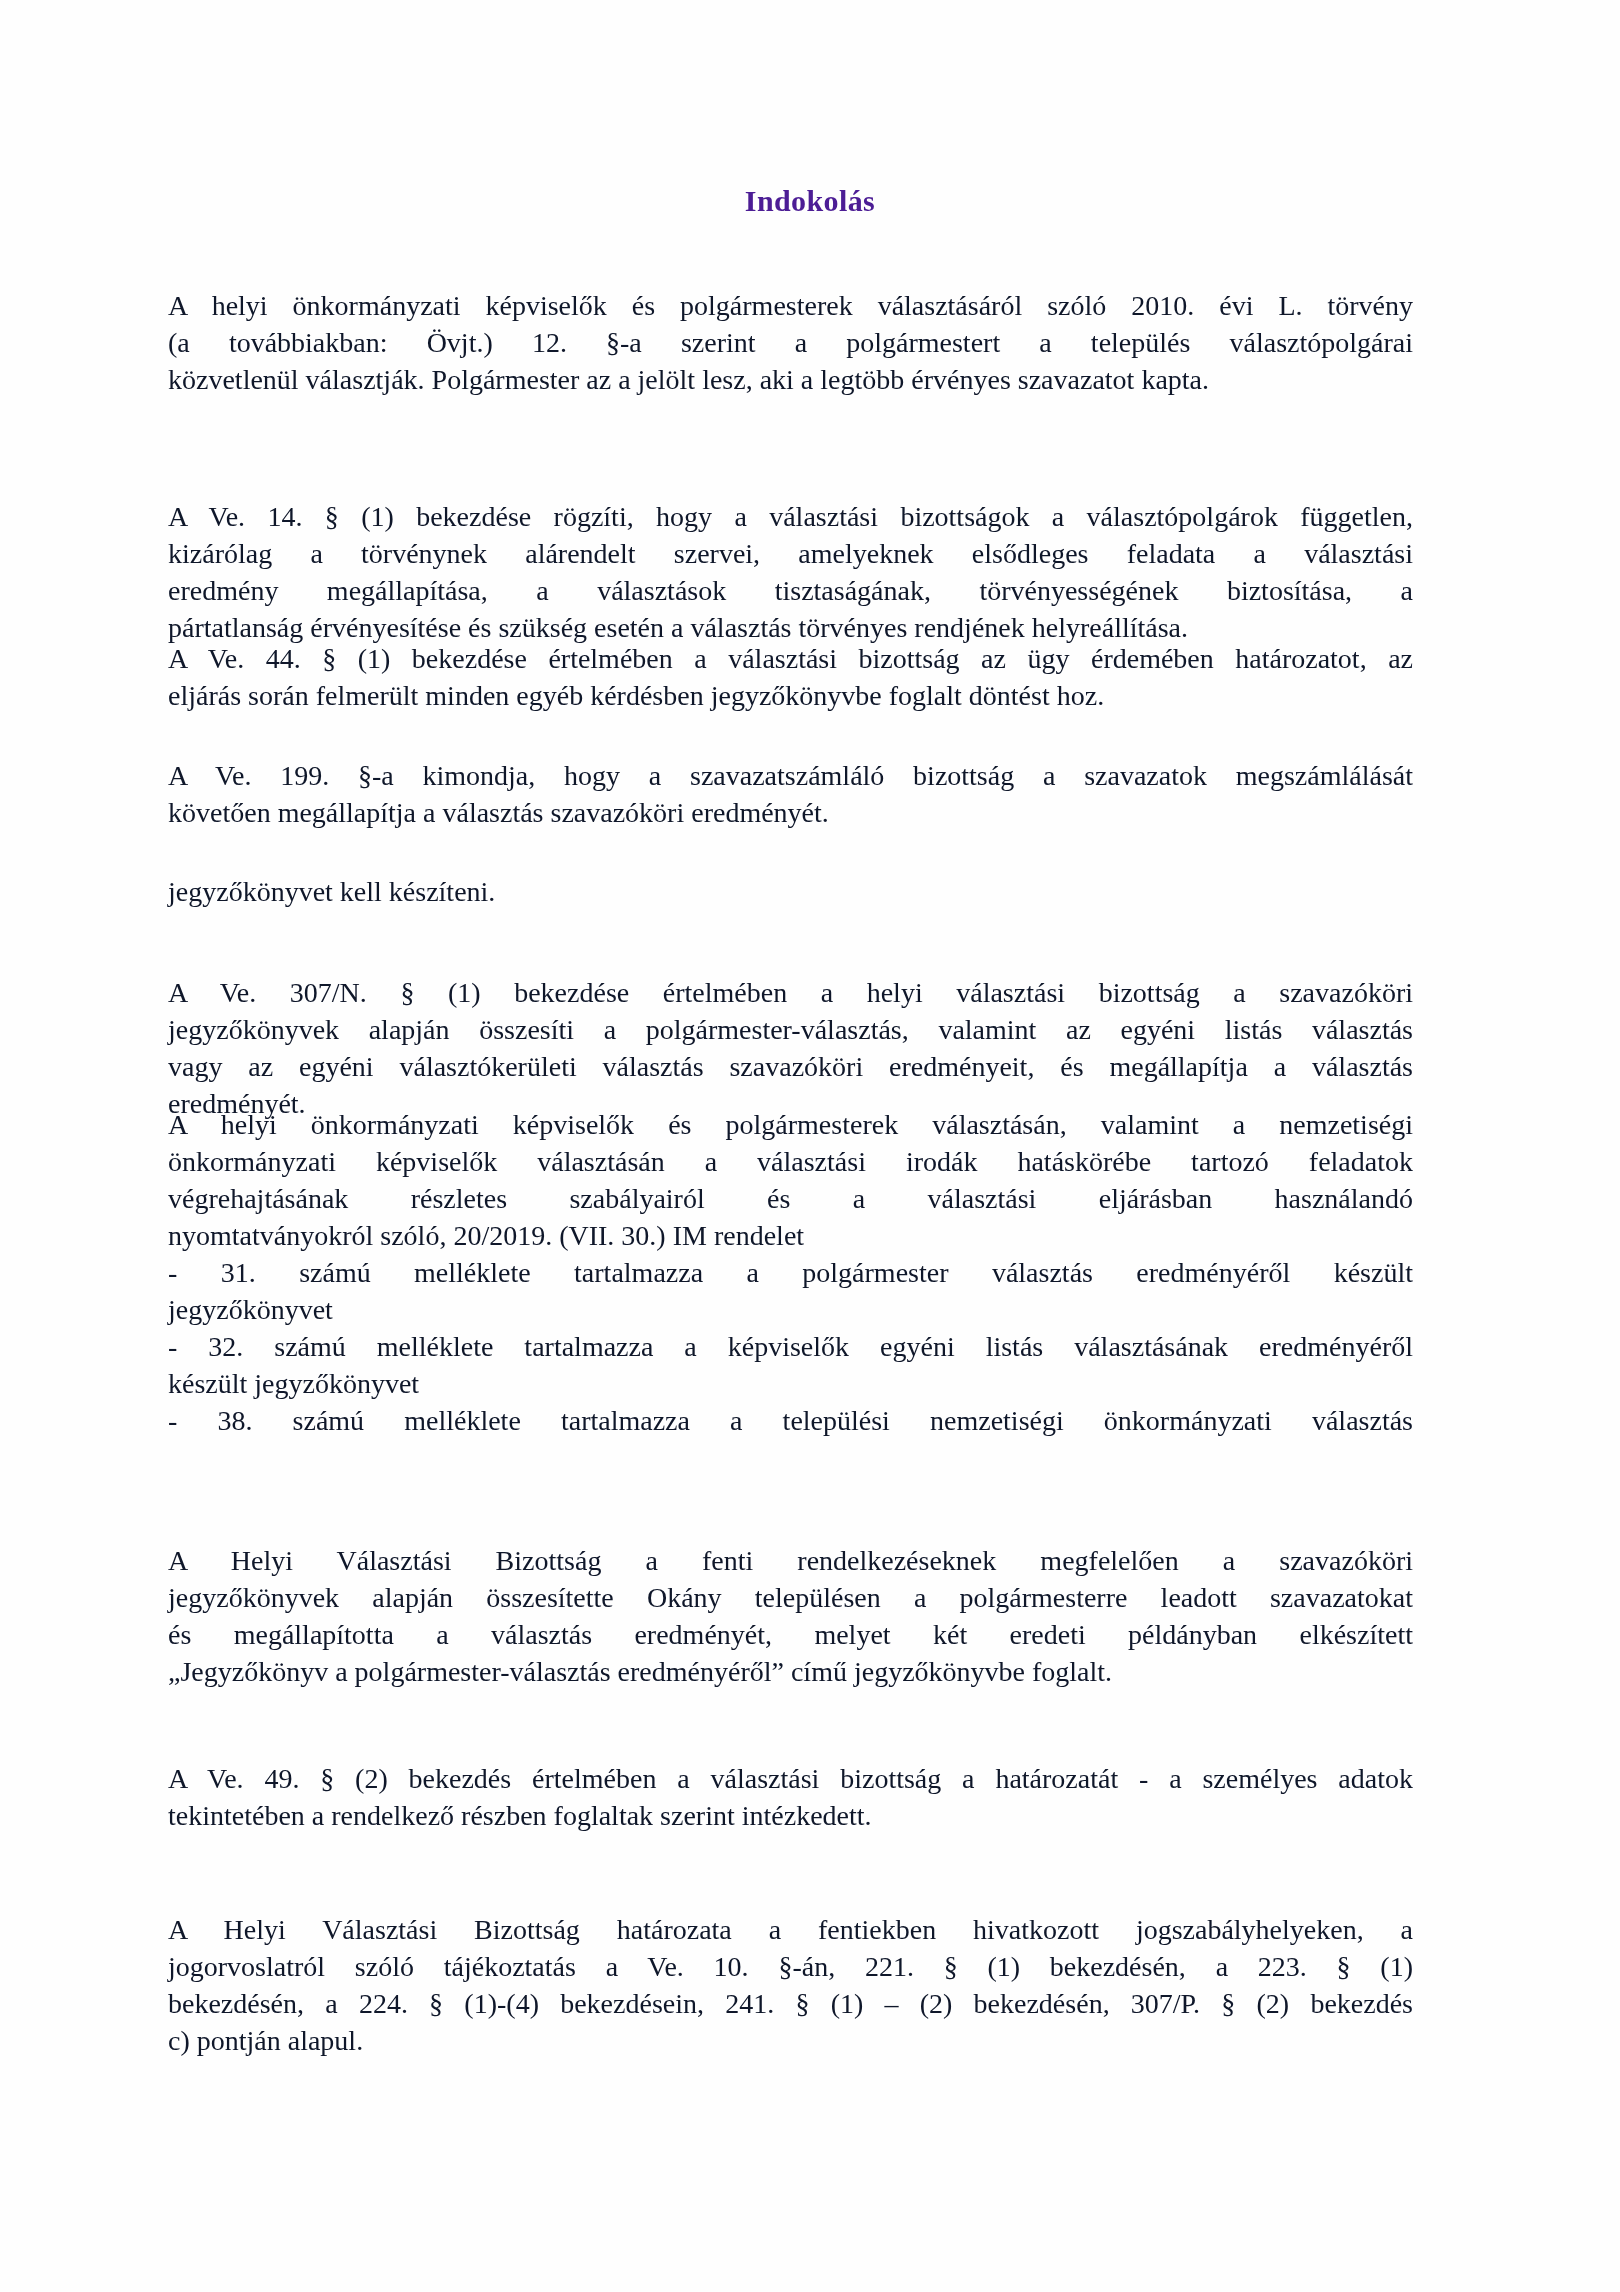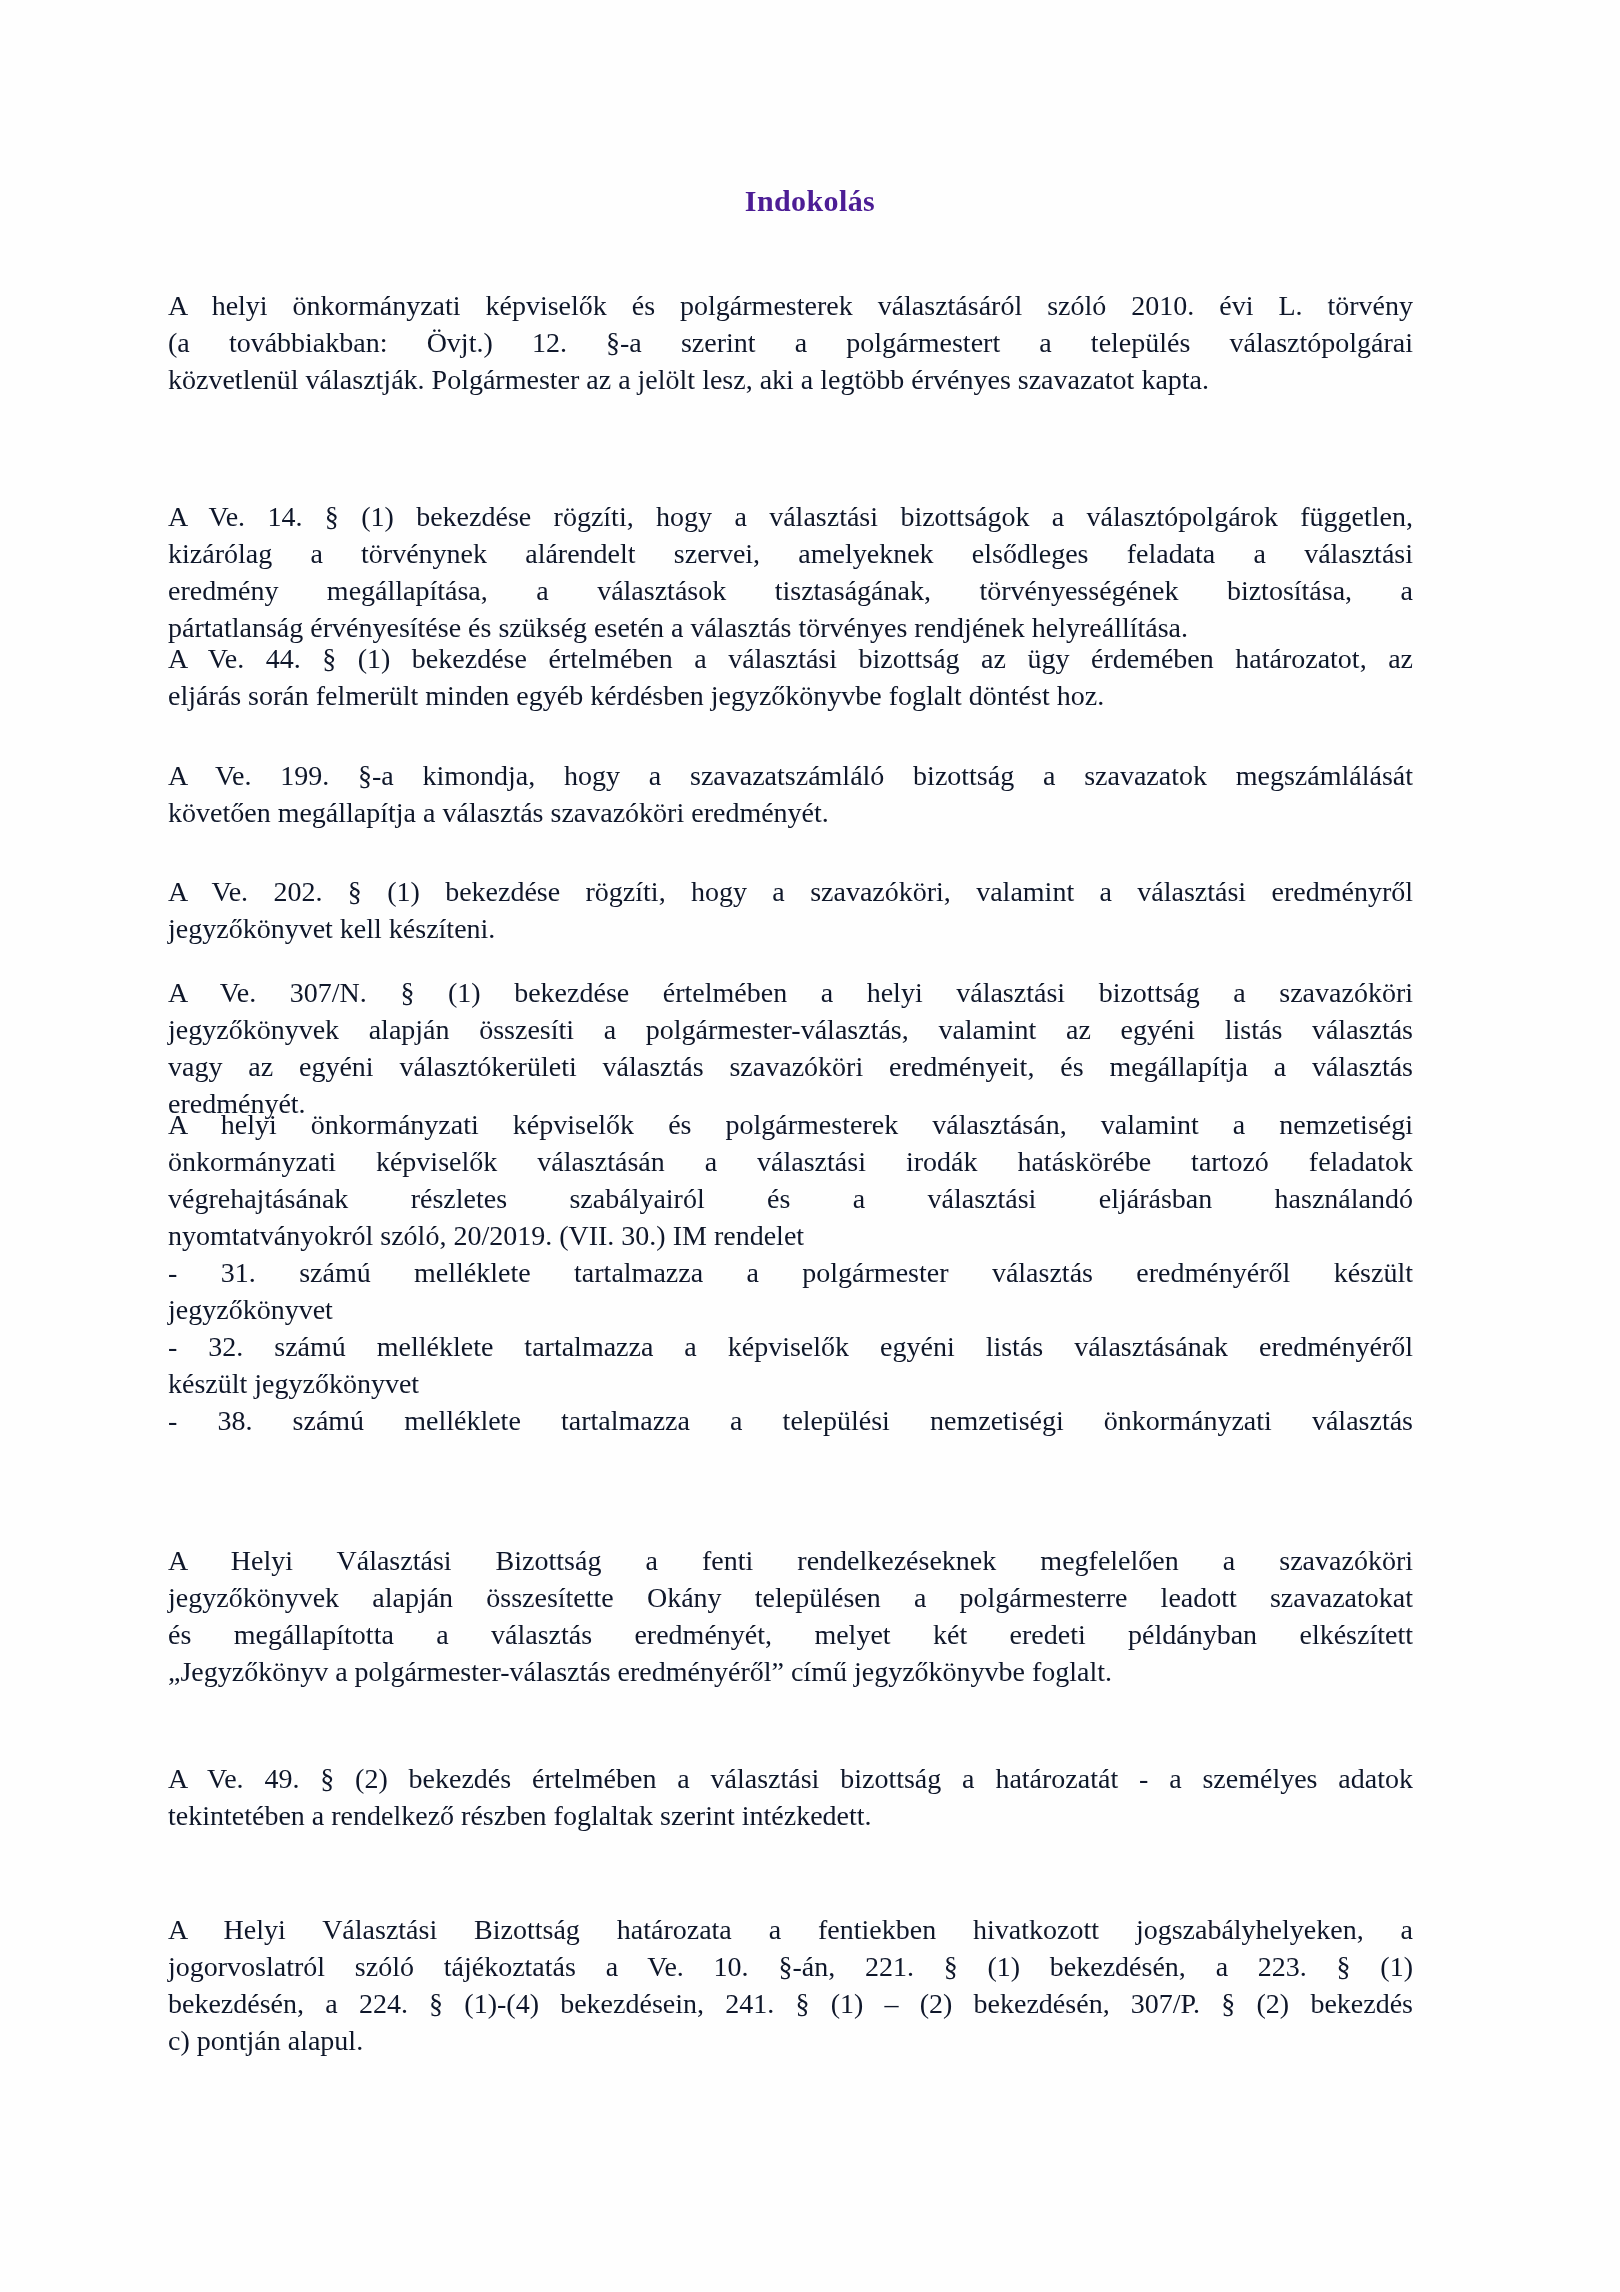--- a/index.html
+++ b/index.html
@@ -43,21 +43,20 @@
     <span class="justify-line">A Ve. 44. § (1) bekezdése értelmében a választási bizottság az ügy érdemében határozatot, az</span>
     <span class="left-line">eljárás során felmerült minden egyéb kérdésben jegyzőkönyvbe foglalt döntést hoz.</span>
   </div>
 
   <div class="para" style="top:757px;">
     <span class="justify-line">A Ve. 199. §-a kimondja, hogy a szavazatszámláló bizottság a szavazatok megszámlálását</span>
     <span class="left-line">követően megállapítja a választás szavazóköri eredményét.</span>
   </div>
 
   <div class="para" style="top:873px;">
-    <span class="justify-line">A Ve. 202. § (1) bekezdése rögzíti, hogy a szavazóköri, valamint a választási eredményről</span>
     <span class="left-line">jegyzőkönyvet kell készíteni.</span>
   </div>
 
   <div class="para" style="top:974px;">
     <span class="justify-line">A Ve. 307/N. § (1) bekezdése értelmében a helyi választási bizottság a szavazóköri</span>
     <span class="justify-line">jegyzőkönyvek alapján összesíti a polgármester-választás, valamint az egyéni listás választás</span>
     <span class="justify-line">vagy az egyéni választókerületi választás szavazóköri eredményeit, és megállapítja a választás</span>
     <span class="left-line">eredményét.</span>
   </div>
 

